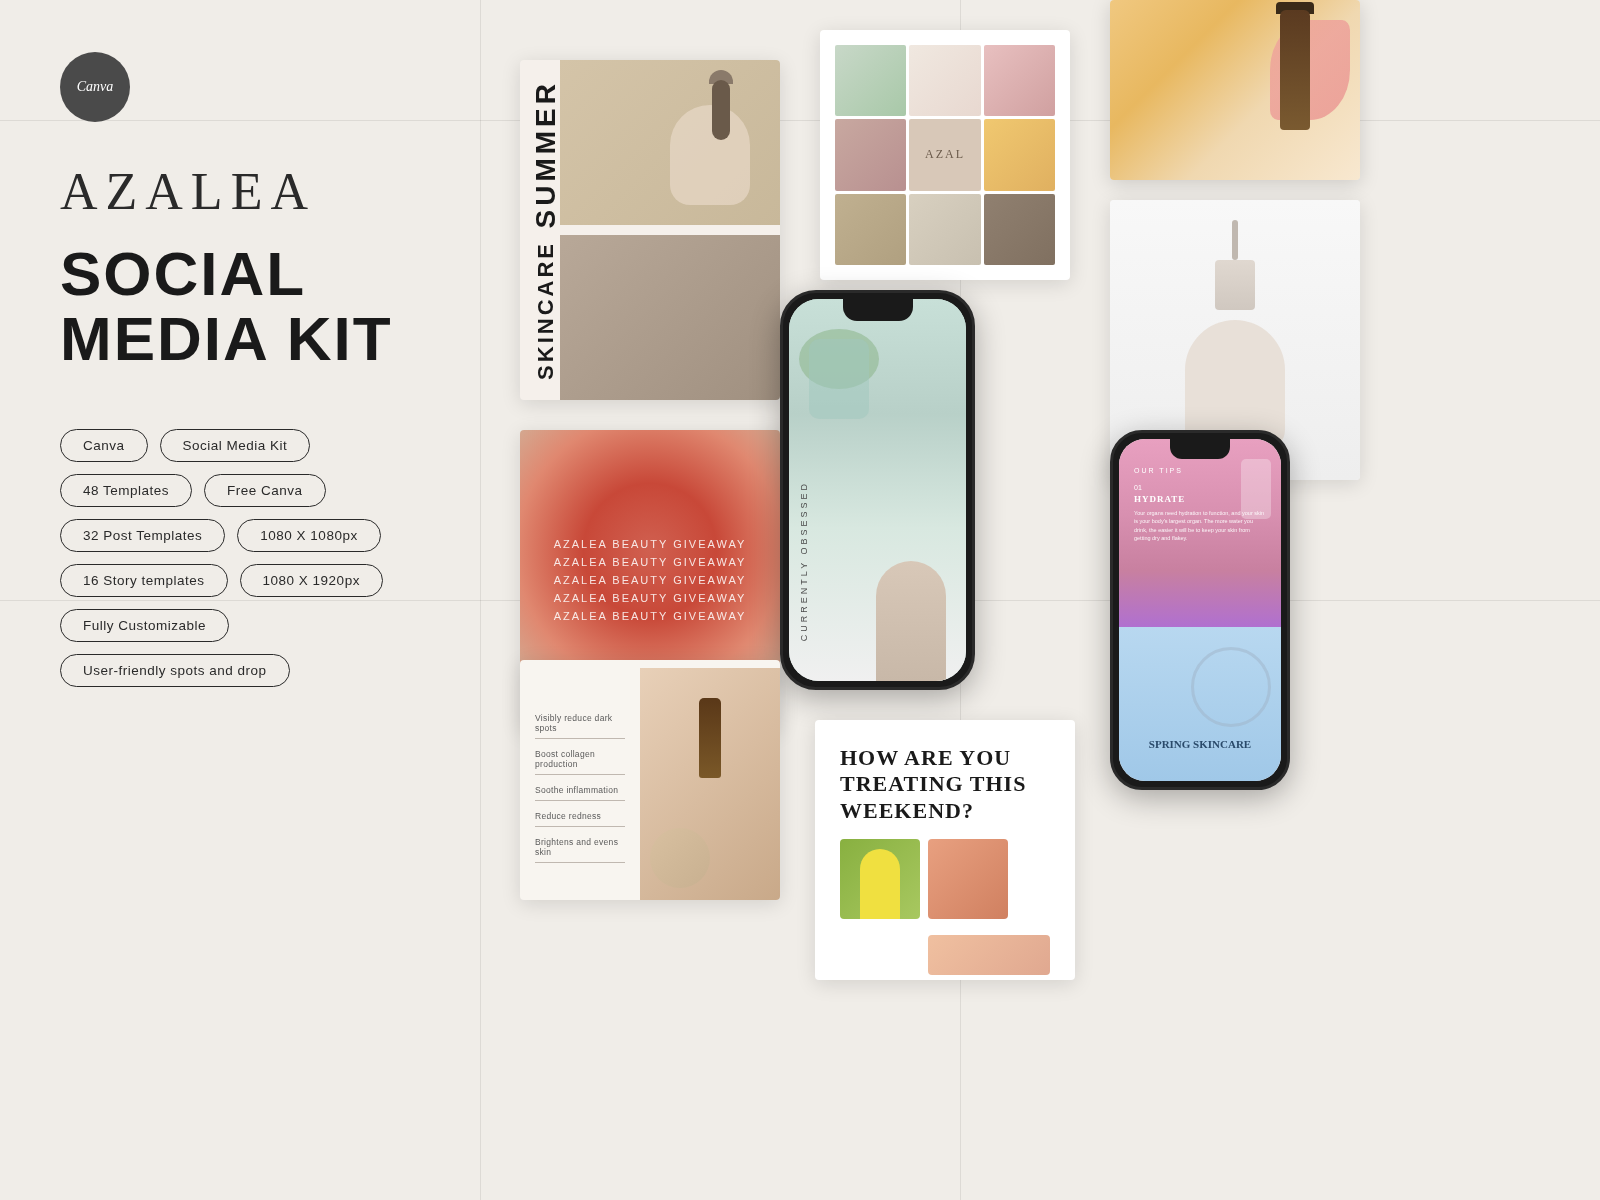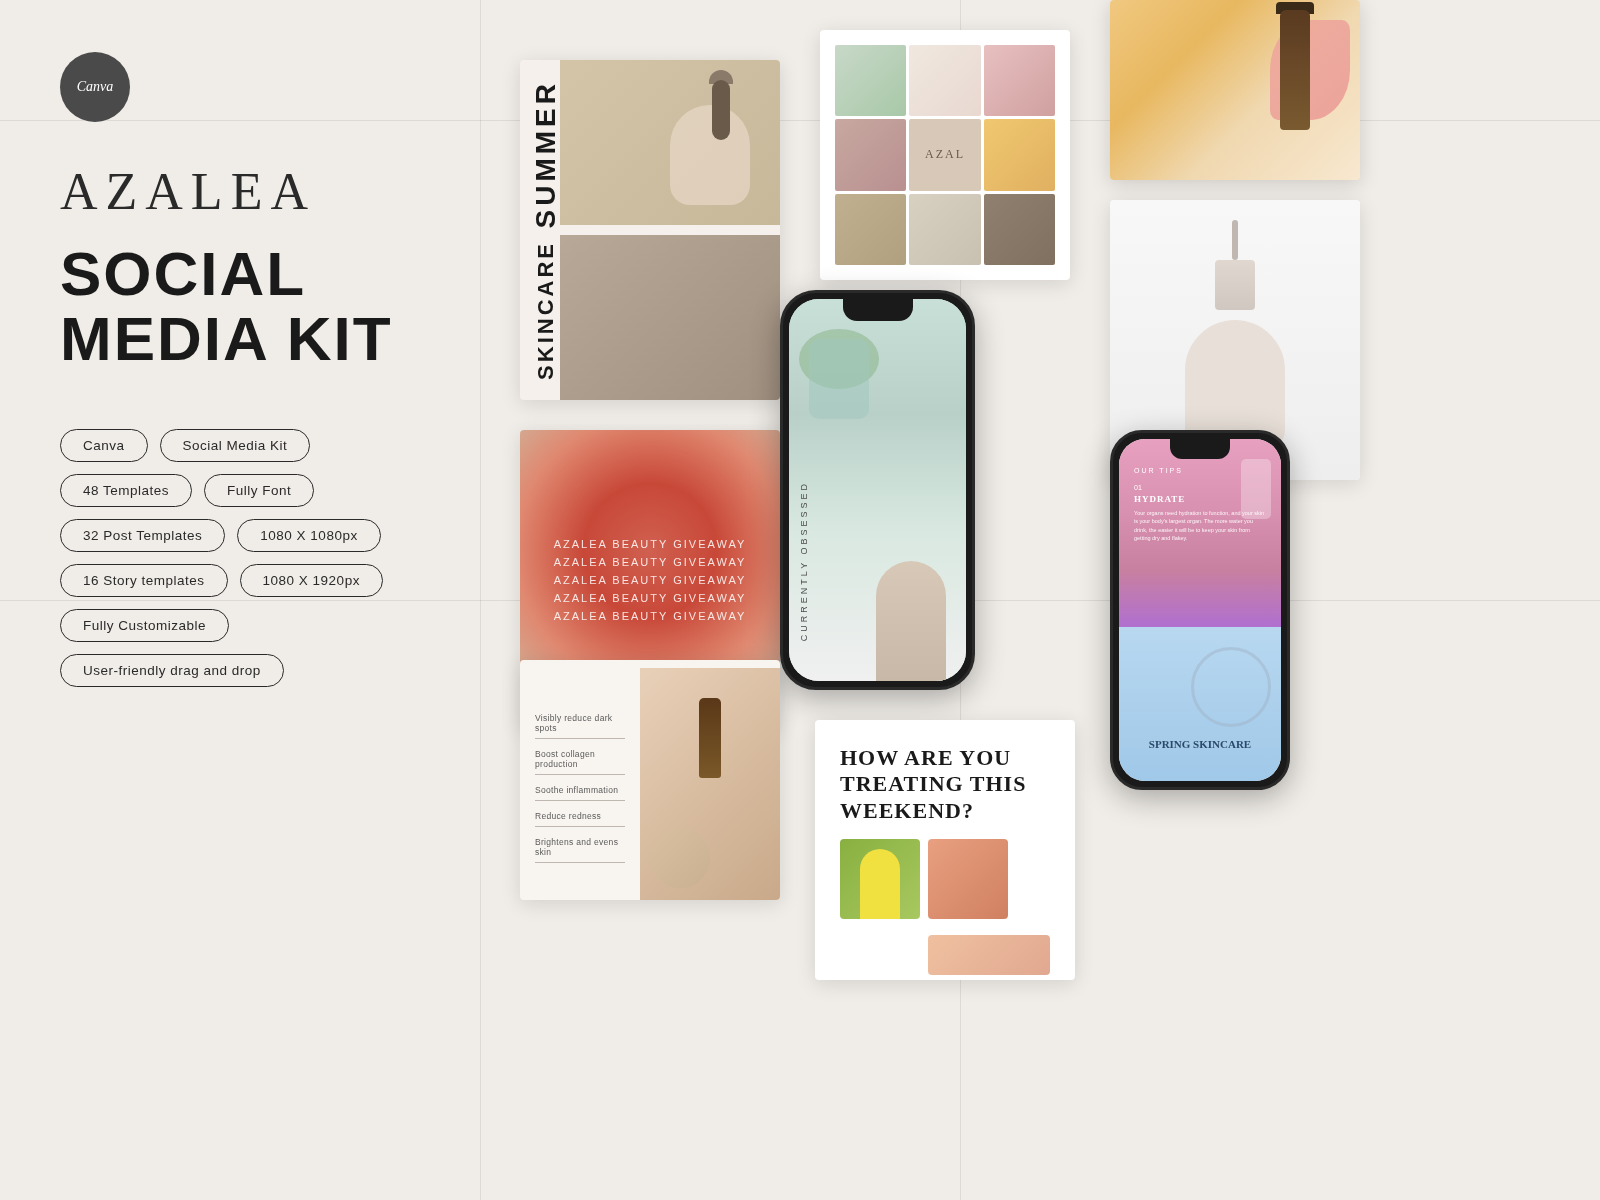--- a/index.html
+++ b/index.html
@@ -716,27 +716,27 @@
 
   <div class="product-title">
     <span>SOCIAL</span><br>
     <span>MEDIA KIT</span>
   </div>
 
   <div class="tags-container">
     <span class="tag">Canva</span>
     <span class="tag">Social Media Kit</span>
     <span class="tag">48 Templates</span>
-    <span class="tag">Fully Font</span>
+    <span class="tag">Free Canva</span>
     <span class="tag">32 Post Templates</span>
     <span class="tag">1080 X 1080px</span>
     <span class="tag">16 Story templates</span>
     <span class="tag">1080 X 1920px</span>
     <span class="tag">Fully Customizable</span>
-    <span class="tag">User-friendly drag and drop</span>
+    <span class="tag">User-friendly spots and drop</span>
   </div>
 </div>
 
 <div class="right-panel">
 
   <div class="card-summer">
     <div class="card-summer-inner">
       <div class="summer-img-top">
         <div class="hand-shape"></div>
         <div class="bottle-cap"></div>

